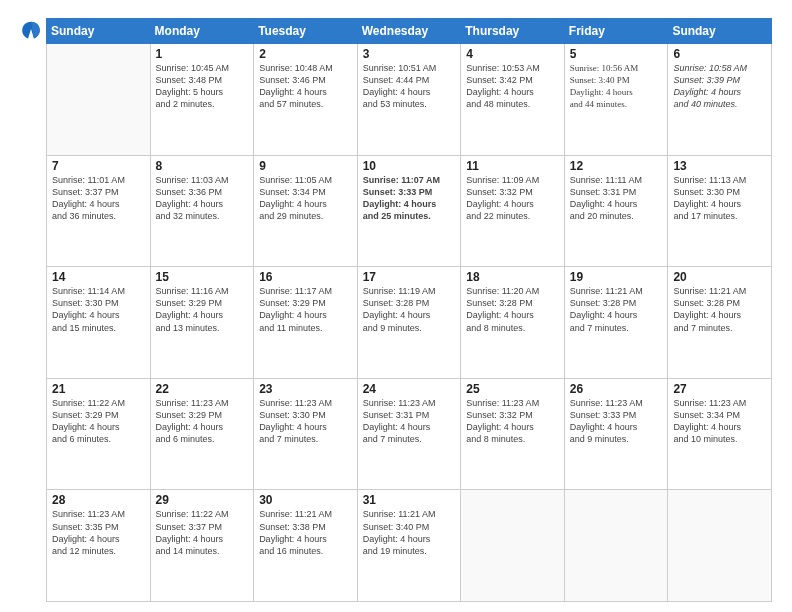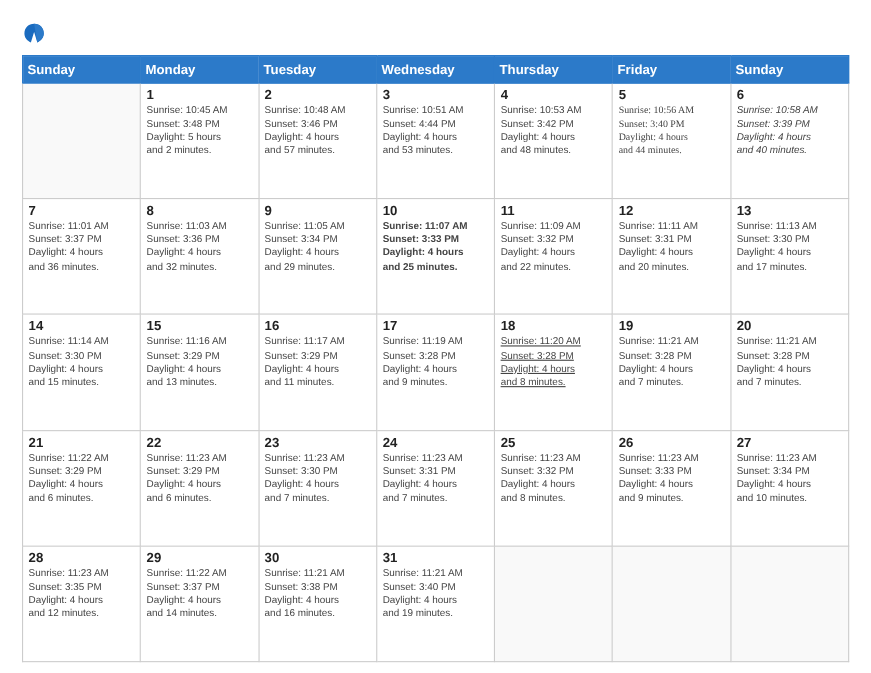--- a/index.html
+++ b/index.html
@@ -8,21 +8,21 @@
       height: 612px;
       font-family: Arial, sans-serif;
       background: #fff;
       overflow: hidden;
     }
     .page {
       width: 792px;
       height: 612px;
       padding: 18px 20px 10px 20px;
       display: flex;
-      flex-direction: column;
+      flex-direction: row;
     }
     .header {
       display: flex;
       justify-content: space-between;
       align-items: flex-start;
       margin-bottom: 10px;
     }
     .logo {
       display: flex;
       align-items: center;
@@ -255,21 +255,21 @@
           </td>
           <td>
             <span class="day-num">17</span>
             <div class="day-info" style="white-space: pre-line;">Sunrise: 11:19 AM
 Sunset: 3:28 PM
 Daylight: 4 hours
 and 9 minutes.</div>
           </td>
           <td>
             <span class="day-num">18</span>
-            <div class="day-info" style="white-space: pre-line; text-decoration: underline;">Sunrise: 11:20 AM
+            <div class="day-info" style="white-space: pre-line;">Sunrise: 11:20 AM
 Sunset: 3:28 PM
 Daylight: 4 hours
 and 8 minutes.</div>
           </td>
           <td>
             <span class="day-num">19</span>
             <div class="day-info" style="white-space: pre-line;">Sunrise: 11:21 AM
 Sunset: 3:28 PM
 Daylight: 4 hours
 and 7 minutes.</div>

